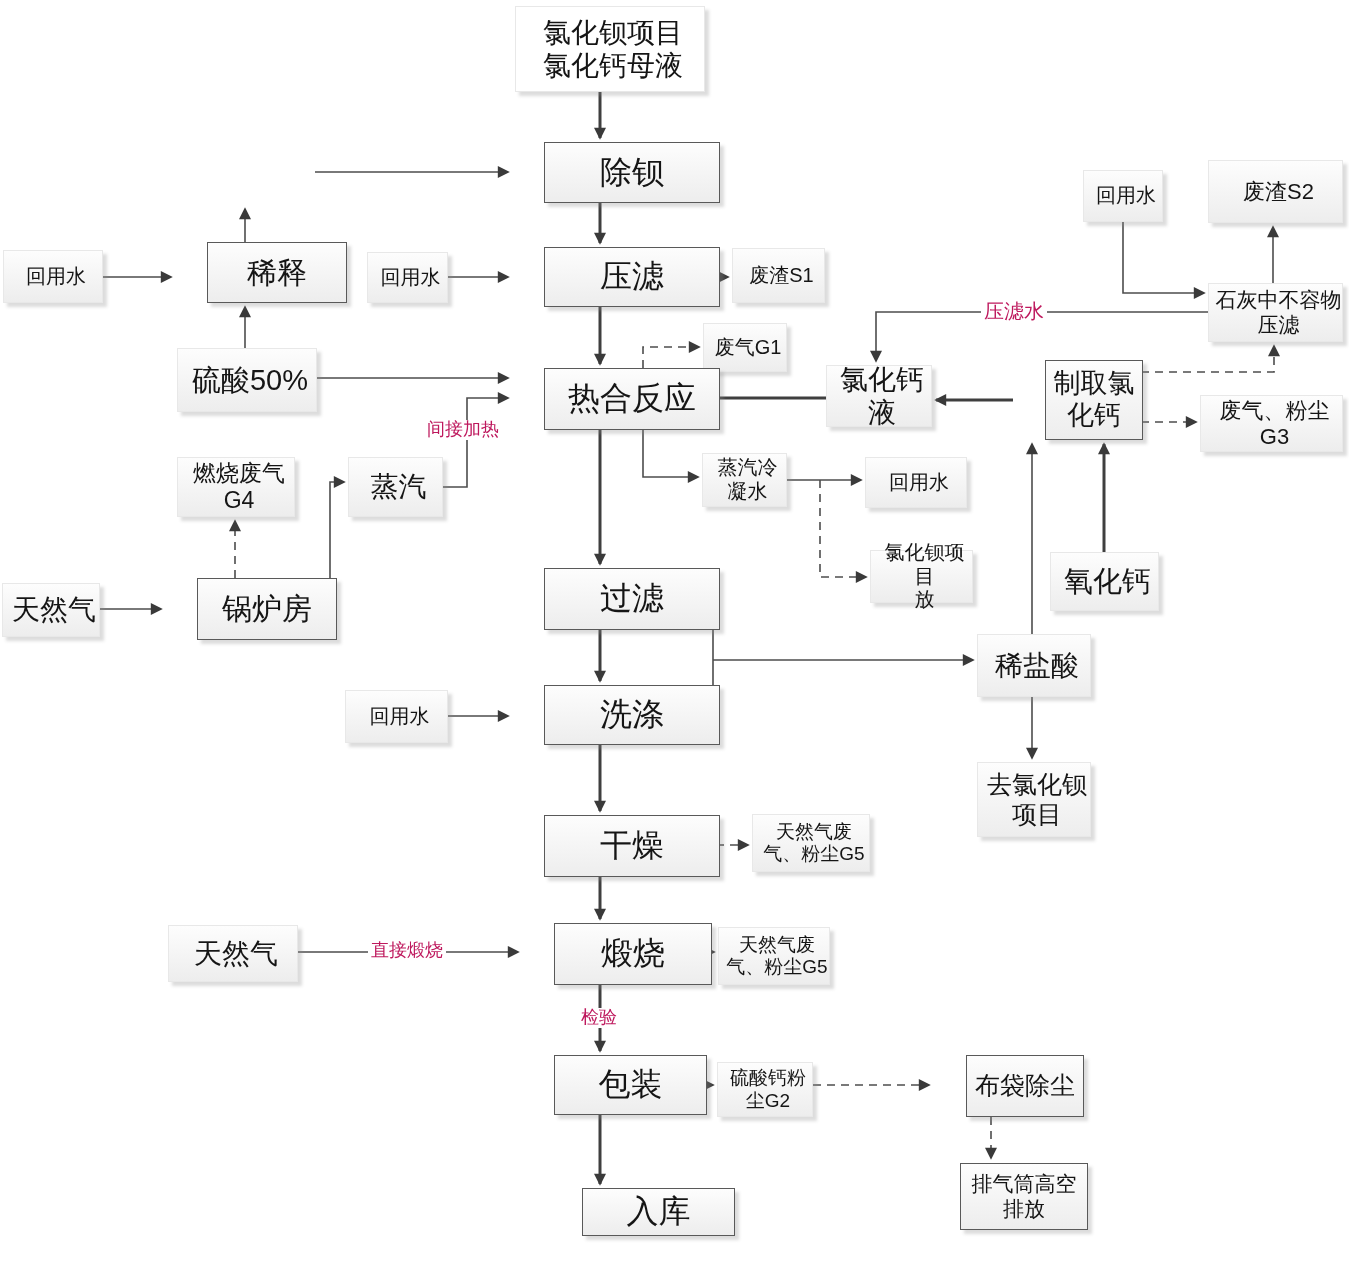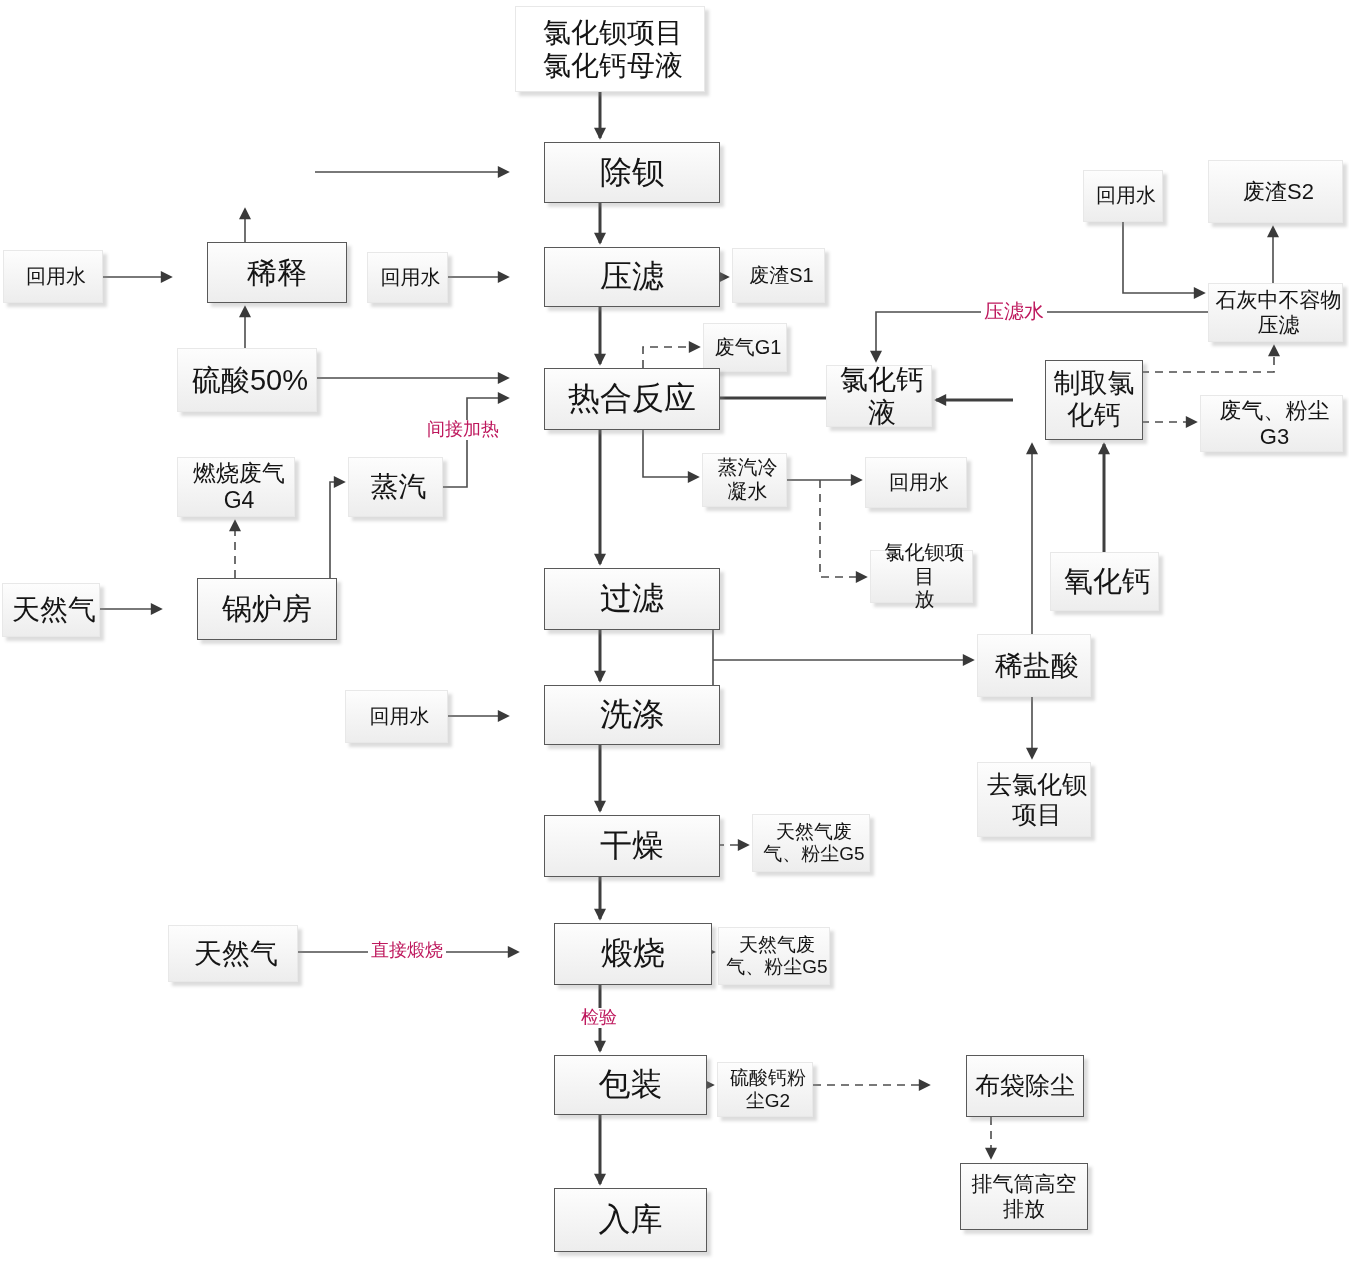--- a/index.html
+++ b/index.html
@@ -144,20 +144,20 @@
   <div class="node term" style="left:718px;top:927px;width:112px;height:58px;font-size:19px;">天然气废
 气、粉尘G5</div>
 
   <div class="node proc" style="left:522px;top:1055px;width:153px;height:60px;font-size:32px;">包装</div>
   <div class="node term" style="left:717px;top:1062px;width:96px;height:55px;font-size:19px;">硫酸钙粉
 尘G2</div>
   <div class="node proc" style="left:934px;top:1055px;width:118px;height:62px;font-size:25px;">布袋除尘</div>
   <div class="node proc" style="left:928px;top:1163px;width:128px;height:67px;font-size:21px;">排气筒高空
 排放</div>
 
-  <div class="node proc" style="left:522px;top:1188px;width:153px;height:64px;font-size:32px;">入库</div>
+  <div class="node proc" style="left:550px;top:1188px;width:153px;height:48px;font-size:32px;">入库</div>
 
   <div class="elabel" style="left:981px;top:300px;font-size:20px;">压滤水</div>
   <div class="elabel" style="left:424px;top:420px;font-size:18px;">间接加热</div>
   <div class="elabel" style="left:368px;top:941px;font-size:18px;">直接煅烧</div>
   <div class="elabel" style="left:578px;top:1008px;font-size:18px;">检验</div>
 
 </div>
 
 </body></html>

